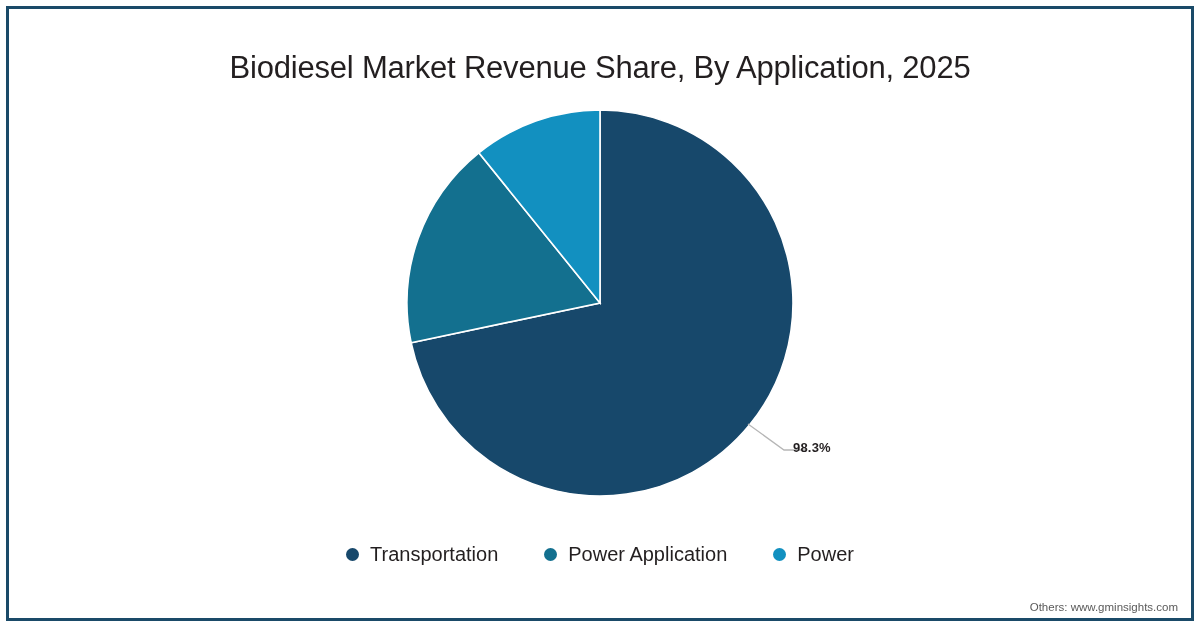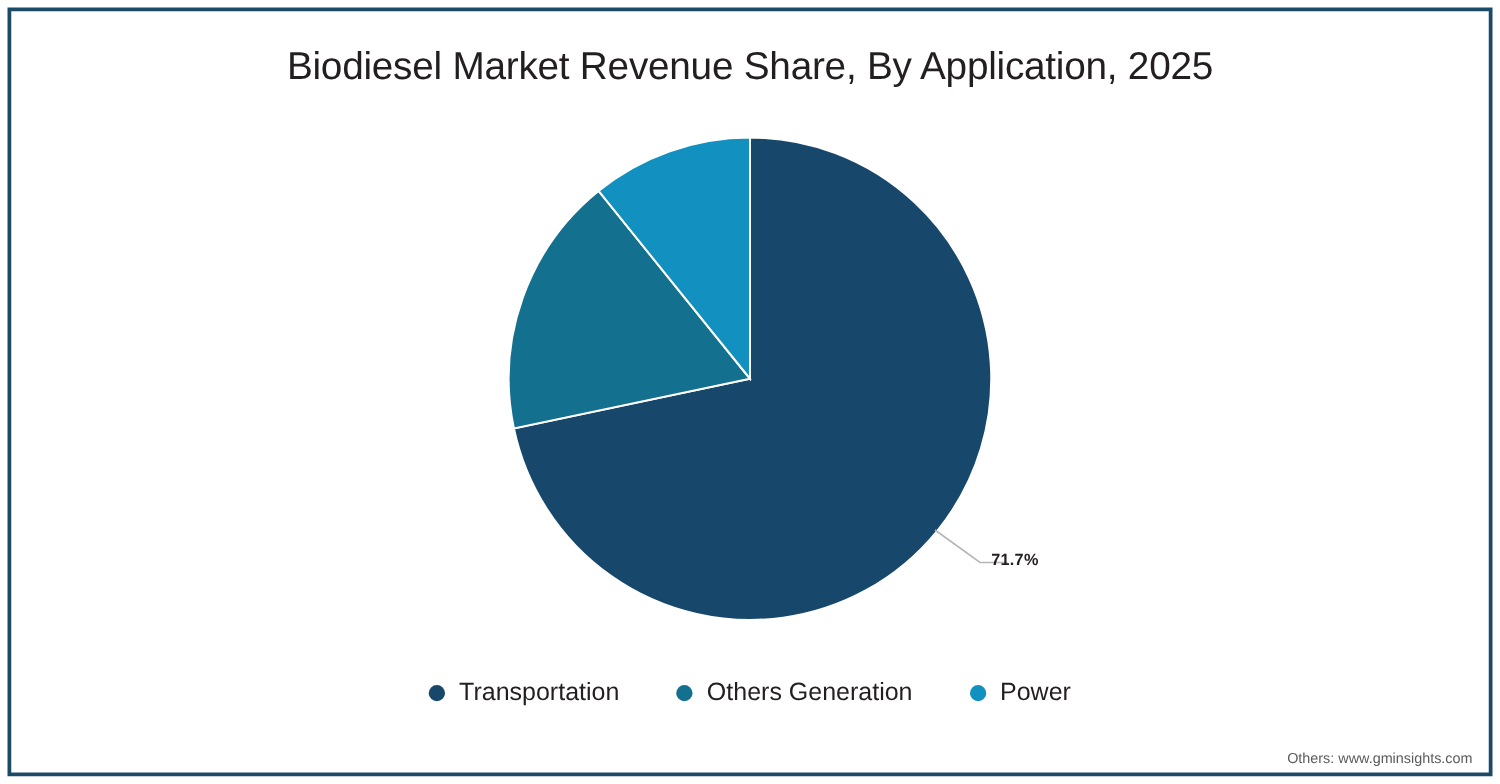--- a/index.html
+++ b/index.html
@@ -23,21 +23,21 @@
     top: 6px;
     width: 1188px;
     height: 615px;
     border: 3px solid #1a4a68;
     box-sizing: border-box;
     pointer-events: none;
   }
   .chart-title {
     position: absolute;
     left: 0;
-    top: 33px;
+    top: 48px;
     width: 1200px;
     text-align: center;
     font-size: 31px;
     line-height: 40px;
     color: #231f20;
     font-family: "Liberation Sans", sans-serif;
     letter-spacing: -0.2px;
     white-space: nowrap;
   }
   .pie-wrap {
@@ -106,30 +106,30 @@
     <svg width="1200" height="627" viewBox="0 0 1200 627">
       <g id="pie-slices">
           <path d="M 600 303 L 600.00 110.00 A 193 193 0 1 1 411.13 342.73 Z" fill="#17486b" stroke="#ffffff" stroke-width="1.6"></path>
           <path d="M 600 303 L 411.13 342.73 A 193 193 0 0 1 478.86 152.76 Z" fill="#13708f" stroke="#ffffff" stroke-width="1.6"></path>
           <path d="M 600 303 L 478.86 152.76 A 193 193 0 0 1 600.00 110.00 Z" fill="#1290c0" stroke="#ffffff" stroke-width="1.6"></path>
         </g>
       <polyline id="callout-line" points="748,424 784,450 806,450" fill="none" stroke="#b6b6b6" stroke-width="1.3"></polyline>
     </svg>
   </div>
 
-  <div class="data-label">71.7%</div>
+  <div class="data-label">98.3%</div>
 
   <div class="legend" id="legend">
       <div class="legend-item">
         <span class="legend-dot" style="background: rgb(23, 72, 107);"></span>
         <span class="legend-label">Transportation</span>
       </div>
       <div class="legend-item">
         <span class="legend-dot" style="background: rgb(19, 112, 143);"></span>
-        <span class="legend-label">Others Generation</span>
+        <span class="legend-label">Power Application</span>
       </div>
       <div class="legend-item">
         <span class="legend-dot" style="background: rgb(18, 144, 192);"></span>
         <span class="legend-label">Power</span>
       </div>
     </div>
 
   <div class="source">Others: www.gminsights.com</div>
 
 </div>

